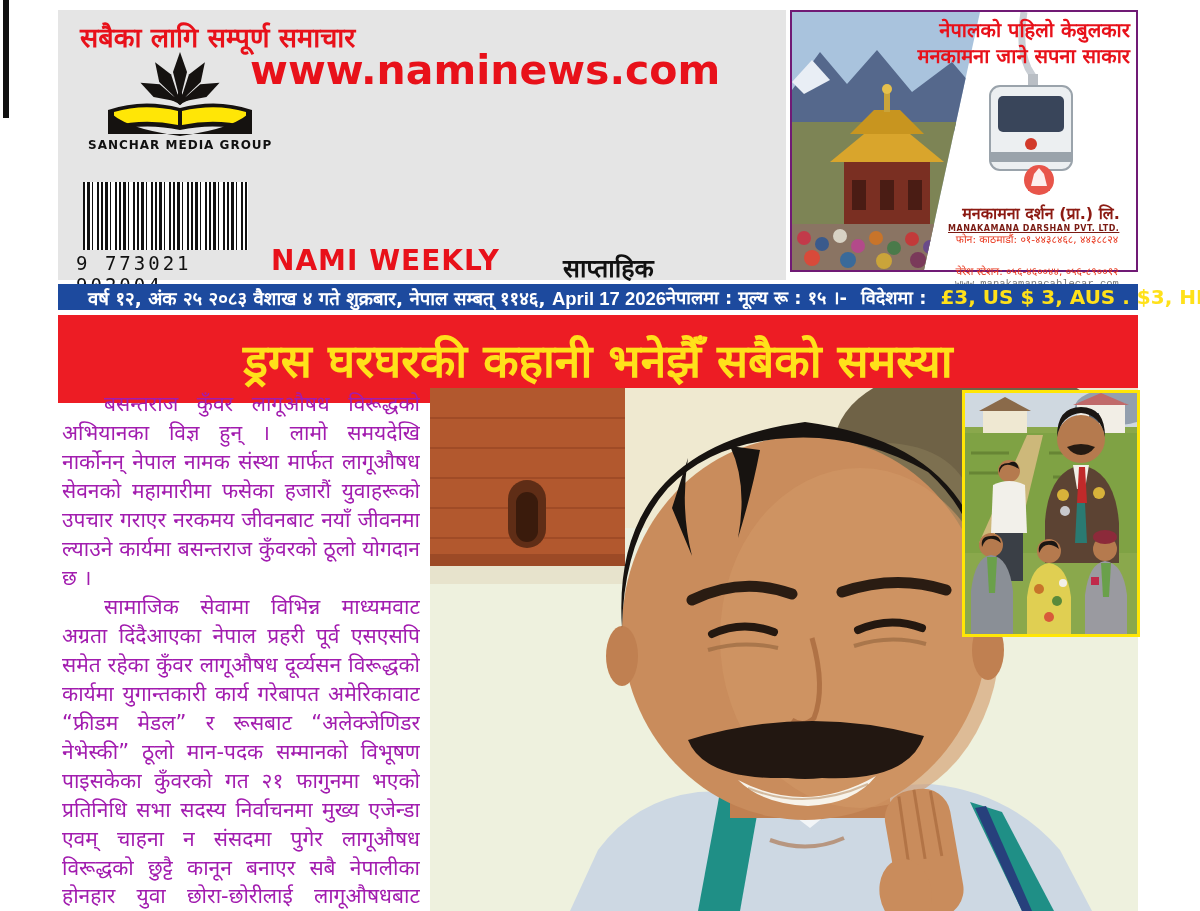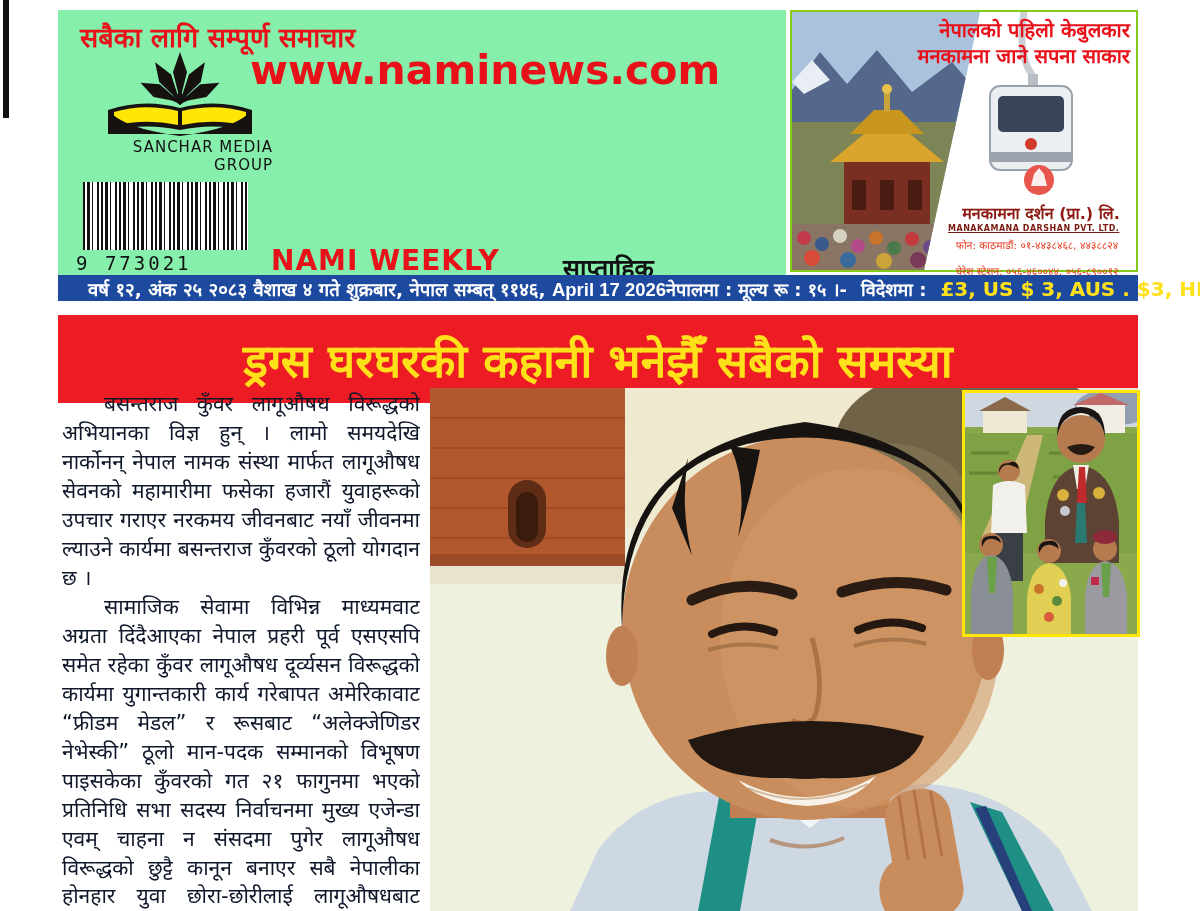--- a/index.html
+++ b/index.html
@@ -3,60 +3,60 @@
 <meta charset="utf-8">
 <style>
   * { margin:0; padding:0; box-sizing:border-box; }
   html,body { background:#ffffff; }
   body { font-family:"DejaVu Sans", "Liberation Sans", sans-serif; }
   .page { position:relative; width:1200px; height:911px; background:#fff; overflow:hidden; }
 
   .edge-strip { position:absolute; left:3px; top:0; width:6px; height:118px; background:#111; }
 
   
-  .masthead { position:absolute; left:58px; top:10px; width:728px; height:270px; background:#86efac; }
+  .masthead { position:absolute; left:58px; top:10px; width:728px; height:270px; background:#e5e5e5; }
   .tagline { position:absolute; left:22px; top:8px; font-size:27px; font-weight:bold; color:#e8111a; white-space:nowrap; }
   .logo-svg { position:absolute; left:30px; top:40px; width:185px; height:92px; }
-  .logo-text { position:absolute; left:30px; top:128px; width:185px; text-align:right; font-size:15px; font-weight:normal; color:#111; letter-spacing:1px; }
+  .logo-text { position:absolute; left:30px; top:128px; width:185px; text-align:left; font-size:12px; font-weight:bold; color:#111; letter-spacing:1px; }
   .issn { position:absolute; left:25px; top:146px; font-family:"DejaVu Sans Mono","Liberation Mono",monospace; font-size:23px; color:#111; letter-spacing:2px; }
   .barcode { position:absolute; left:25px; top:172px; width:165px; height:68px;
     background:repeating-linear-gradient(90deg,#111 0 2px,#fff 2px 4px,#111 4px 7px,#fff 7px 9px,#111 9px 10px,#fff 10px 14px,#111 14px 16px,#fff 16px 18px); }
   .barcode-num { position:absolute; left:18px; top:242px; width:185px; font-family:"DejaVu Sans Mono","Liberation Mono",monospace; font-size:19px; color:#111; letter-spacing:3px; }
   .site { position:absolute; left:192px; top:36px; width:340px; font-size:41px; font-weight:bold; color:#e8111a; white-space:nowrap; }
   .paper-title { position:absolute; left:185px; top:40px; width:480px; text-align:center; font-size:168px; line-height:200px; font-weight:bold; color:#ed1c24; }
   .weekly-en { position:absolute; left:197px; top:234px; font-size:28px; font-weight:bold; color:#e8111a; letter-spacing:1px;margin-left:16px; }
   .weekly-np { position:absolute; left:505px; top:240px; font-size:25px; color:#111; font-weight:bold; }
 
   
-  .ad-box { position:absolute; left:790px; top:10px; width:348px; height:262px; background:#bef264; border:2px solid #84cc16; }
+  .ad-box { position:absolute; left:790px; top:10px; width:348px; height:262px; background:#bef264; border:2px solid #701a75; }
   .ad-svg { position:absolute; left:0; top:0; width:100%; height:100%; }
   .ad-line1 { position:absolute; right:6px; top:4px; width:216px; text-align:right; font-size:20px; font-weight:bold; color:#e8111a; }
   .ad-line2 { position:absolute; right:6px; top:30px; width:230px; text-align:right; font-size:20px; font-weight:bold; color:#e8111a; }
   .ad-co-np { position:absolute; left:156px; top:190px; width:186px; text-align:center; font-size:16px; font-weight:bold; color:#8c1a12; }
   .ad-co-en { position:absolute; left:156px; top:212px; width:186px; font-size:8px; font-weight:bold; color:#7a1a12; text-decoration:underline; letter-spacing:.5px; }
-  .ad-ph1 { position:absolute; left:148px; top:226px; width:194px; text-align:center; font-size:10.5px; color:#e8341a; white-space:nowrap; }
+  .ad-ph1 { position:absolute; left:148px; top:220px; width:194px; text-align:center; font-size:10.5px; color:#e8341a; white-space:nowrap; }
   .ad-ph2 { position:absolute; left:148px; top:239px; width:194px; text-align:center; font-size:10.5px; color:#e8341a; white-space:nowrap;margin-top:13px; }
   .ad-web { position:absolute; left:148px; top:266px; width:194px; text-align:center; font-size:10.5px; color:#777;font-family:Liberation Mono, monospace; }
 
   
-  .date-bar { position:absolute; left:58px; top:275px; width:1080px; height:26px; background:#1d4a9e;
-    display:flex; align-items:flex-end; justify-content:space-between; padding:0 14px 0 30px; color:#fff; }
+  .date-bar { position:absolute; left:58px; top:284px; width:1080px; height:26px; background:#1d4a9e;
+    display:flex; align-items:center; justify-content:space-between; padding:0 14px 0 30px; color:#fff; }
   .date-left { font-size:18.5px; font-weight:bold; white-space:nowrap; }
   .date-left .en { font-family:"Liberation Sans",sans-serif; }
   .date-right { font-size:18px; font-weight:bold; white-space:nowrap; display:flex; align-items:center; gap:14px; }
   .price-foreign { color:#ffe11a; font-size:20px; }
 
   
   .headline-banner { position:absolute; left:58px; top:315px; width:1080px; height:88px; background:#ed1c24;
     display:flex; align-items:center; justify-content:center; }
   .headline { font-size:46px; font-weight:bold; color:#ffe11a; white-space:nowrap; }
 
   
   .article-col { position:absolute; left:62px; top:390px; width:358px; height:521px; overflow:hidden;
-    font-size:21px; line-height:1.38; color:#0f172a; text-align:justify; }
+    font-size:21px; line-height:1.38; color:#a21caf; text-align:justify; }
   .article-col p { text-indent:42px; margin:0; }
 
   .main-photo { position:absolute; left:430px; top:388px; width:708px; height:523px; overflow:hidden; }
   .inset-photo { position:absolute; left:962px; top:390px; width:178px; height:247px; border:3px solid #ffe606; overflow:hidden; background:#7fa244; }
   svg { display:block; }
 </style>
 </head>
 <body>
 
 <div class="page">

